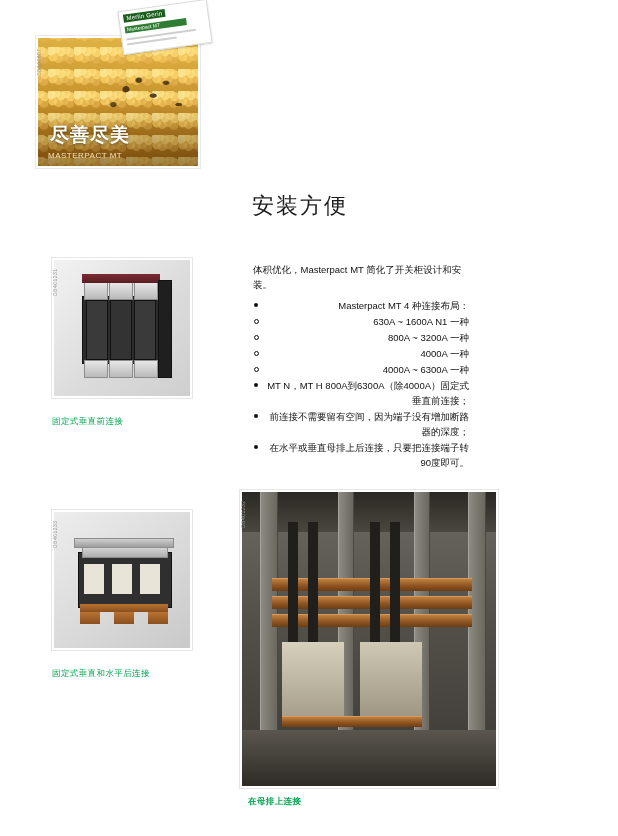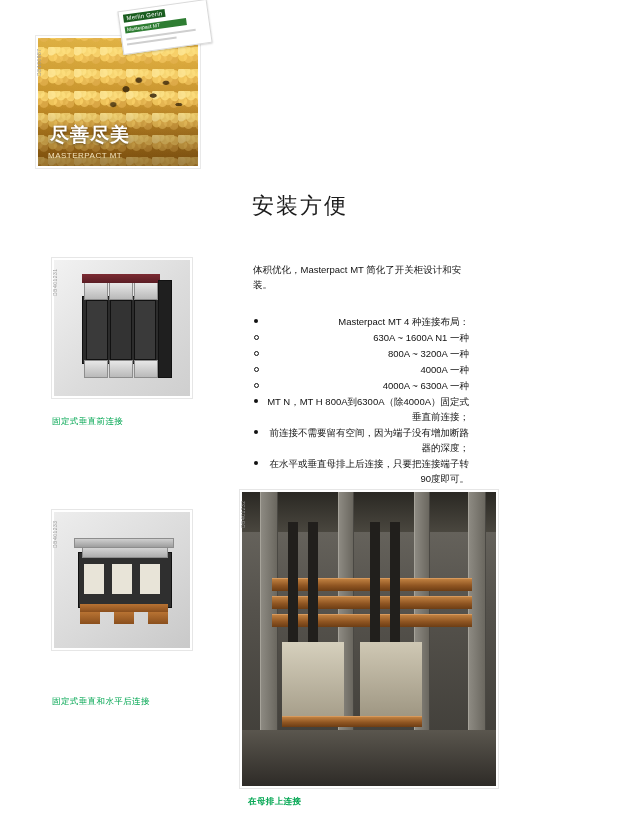--- a/index.html
+++ b/index.html
@@ -162,21 +162,21 @@
   .body-copy {
     position: absolute;
     left: 253px;
     top: 262px;
     width: 216px;
     font-size: 9.5px;
     line-height: 15px;
     color: #111111;
   }
   .body-copy .intro {
-    margin: 0 0 22px 0;
+    margin: 0 0 6px 0;
   }
   .body-copy ul {
     list-style: none;
     margin: 0;
     padding: 0;
     text-align: right;
   }
   .body-copy li {
     position: relative;
     padding-left: 11px;
@@ -355,21 +355,21 @@
     <div class="cb-light" style="left:30px; top:52px; width:20px; height:30px; background:#e8e4d8; position:absolute;"></div>
     <div class="cb-light" style="left:58px; top:52px; width:20px; height:30px; background:#e8e4d8; position:absolute;"></div>
     <div class="cb-light" style="left:86px; top:52px; width:20px; height:30px; background:#e8e4d8; position:absolute;"></div>
     <div class="cb-copper" style="left:26px; top:92px; width:88px; height:8px;"></div>
     <div class="cb-copper" style="left:26px; top:100px; width:20px; height:12px;"></div>
     <div class="cb-copper" style="left:60px; top:100px; width:20px; height:12px;"></div>
     <div class="cb-copper" style="left:94px; top:100px; width:20px; height:12px;"></div>
     <div class="cb-plate" style="left:20px; top:26px; width:98px; height:8px; background:linear-gradient(180deg,#cfcfcf,#9e9e9e);"></div>
   </div>
   <div class="side-code" style="left:52px; top:548px;">DB401233</div>
-  <div class="caption" style="left:52px; top:668px;margin-top:28px;">固定式垂直和水平后连接</div>
+  <div class="caption" style="left:52px; top:668px;">固定式垂直和水平后连接</div>
 
   <div class="photo-frame" id="photo3">
     <div class="cab-dark" style="left:0; top:0; width:254px; height:40px; background:linear-gradient(180deg,#2a2823,#4a473f);"></div>
 
     <div class="cab-rail" style="left:18px; top:0; width:16px; height:294px;"></div>
     <div class="cab-rail" style="left:96px; top:0; width:14px; height:294px;"></div>
     <div class="cab-rail" style="left:172px; top:0; width:14px; height:294px;"></div>
     <div class="cab-rail" style="left:226px; top:0; width:16px; height:294px;"></div>
 
     <div class="cab-bus" style="left:30px; top:86px; width:200px; height:12px;"></div>

